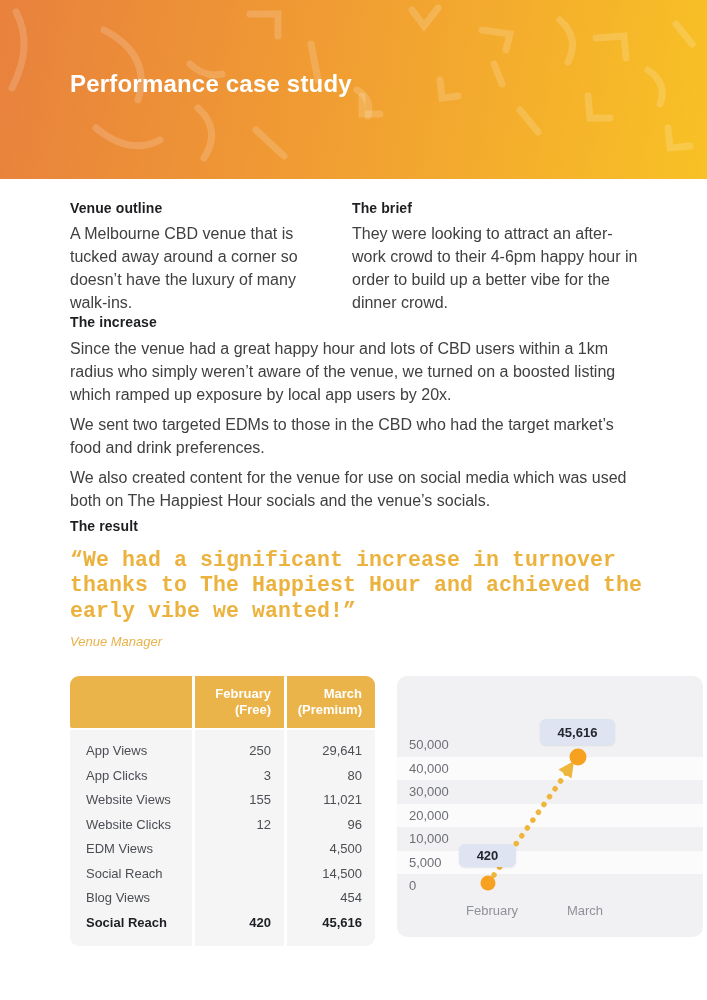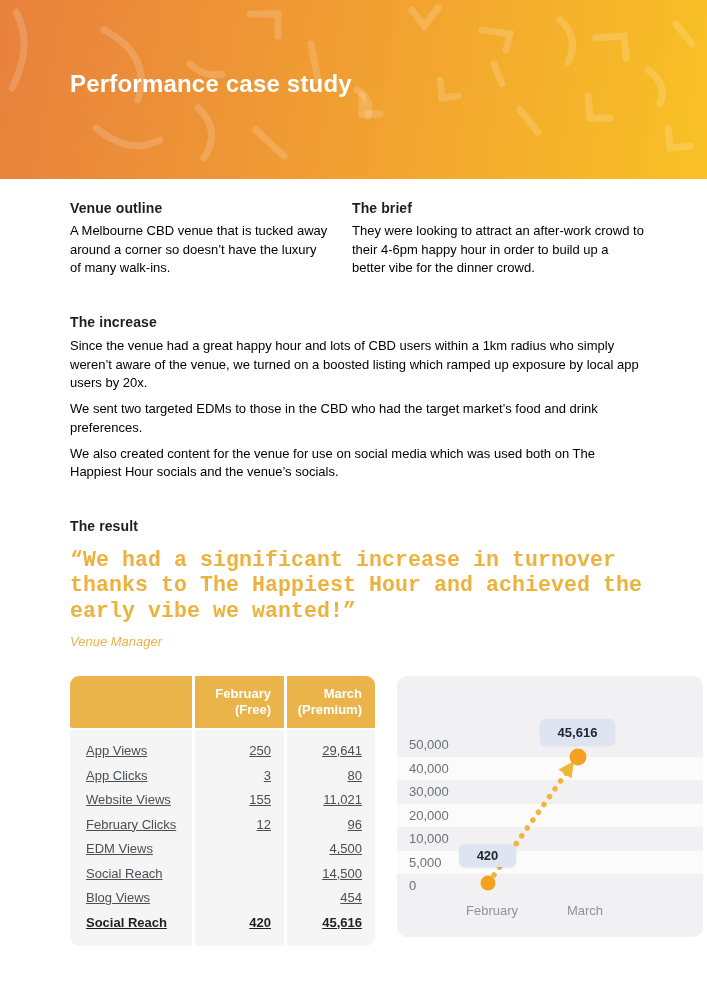--- a/index.html
+++ b/index.html
@@ -9,21 +9,21 @@
 
   
   .hero { position:absolute; top:0; left:0; width:707px; height:179px;
           background:linear-gradient(100deg,#E8813D 0%,#F09C33 45%,#F8C125 100%); }
   .hero svg { position:absolute; top:0; left:0; }
   .hero h1 { position:absolute; left:70px; top:70px; color:#ffffff; font-size:24px;
              font-weight:bold; letter-spacing:.2px; }
 
   
   h2.sec { font-size:14px; font-weight:bold; color:#1C1E21; letter-spacing:.1px; }
-  p.body { font-size:13px; line-height:1.44; color:#000000; margin-top:6px; }
+  p.body { font-size:16px; line-height:1.44; color:#404040; margin-top:6px; }
   .two-col { position:absolute; top:200px; left:70px; width:578px; display:grid;
              grid-template-columns:282px 1fr; }
   .strategy { position:absolute; top:314px; left:70px; width:574px; }
   .strategy p.body { margin-top:7px; }
   .strategy p.body + p.body { }
   .result { position:absolute; top:518px; left:70px; width:586px; }
   .quote { margin-top:14px; font-size:21.5px; font-weight:bold; line-height:1.18;
            color:#ECB23E; letter-spacing:.1px;font-family:Liberation Mono, monospace; }
   .attribution { margin-top:10px; font-size:13px; font-style:italic; color:#E9B24A; }
 
@@ -34,21 +34,21 @@
   .metrics-table { position:absolute; left:0; top:0; width:305px; }
   .mt-head { display:grid; grid-template-columns:122px 89px 88px; column-gap:3px; }
   .mt-head .hcell { background:#EAB44A; height:52px; display:flex; flex-direction:column;
                     justify-content:center; align-items:flex-end; padding-right:13px;
                     color:#ffffff; font-size:13px; font-weight:bold; line-height:1.25; }
   .mt-head .hcell:first-child { border-top-left-radius:9px; border-bottom-left-radius:2px; }
   .mt-head .hcell:last-child { border-top-right-radius:9px; }
   .mt-body { margin-top:2px; display:grid; grid-template-columns:122px 89px 88px;
              column-gap:3px; row-gap:0; }
   .mt-body .cell { background:#F5F5F6; height:24.5px; display:flex; align-items:center;
-                   font-size:13px; color:#4B4E53;text-decoration:underline; }
+                   font-size:13px; color:#4B4E53; }
   .mt-body .cell.lab { padding-left:16px; }
   .mt-body .cell.val { justify-content:flex-end; padding-right:13px; }
   .mt-body .cell.pad-t { height:33px; padding-top:8px; }
   .mt-body .cell.pad-b { height:36px; padding-bottom:12px; }
   .mt-body .cell.bold { font-weight:bold; color:#1D1F23; }
   .mt-body .cell.bl { border-bottom-left-radius:9px; }
   .mt-body .cell.br { border-bottom-right-radius:9px; }
 
   
   .chart-card { position:absolute; left:327px; top:0; width:306px; height:261px;
@@ -142,21 +142,21 @@
         <div class="cell val pad-t">29,641</div>
 
         <div class="cell lab">App Clicks</div>
         <div class="cell val">3</div>
         <div class="cell val">80</div>
 
         <div class="cell lab">Website Views</div>
         <div class="cell val">155</div>
         <div class="cell val">11,021</div>
 
-        <div class="cell lab">February Clicks</div>
+        <div class="cell lab">Website Clicks</div>
         <div class="cell val">12</div>
         <div class="cell val">96</div>
 
         <div class="cell lab">EDM Views</div>
         <div class="cell val"></div>
         <div class="cell val">4,500</div>
 
         <div class="cell lab">Social Reach</div>
         <div class="cell val"></div>
         <div class="cell val">14,500</div>

